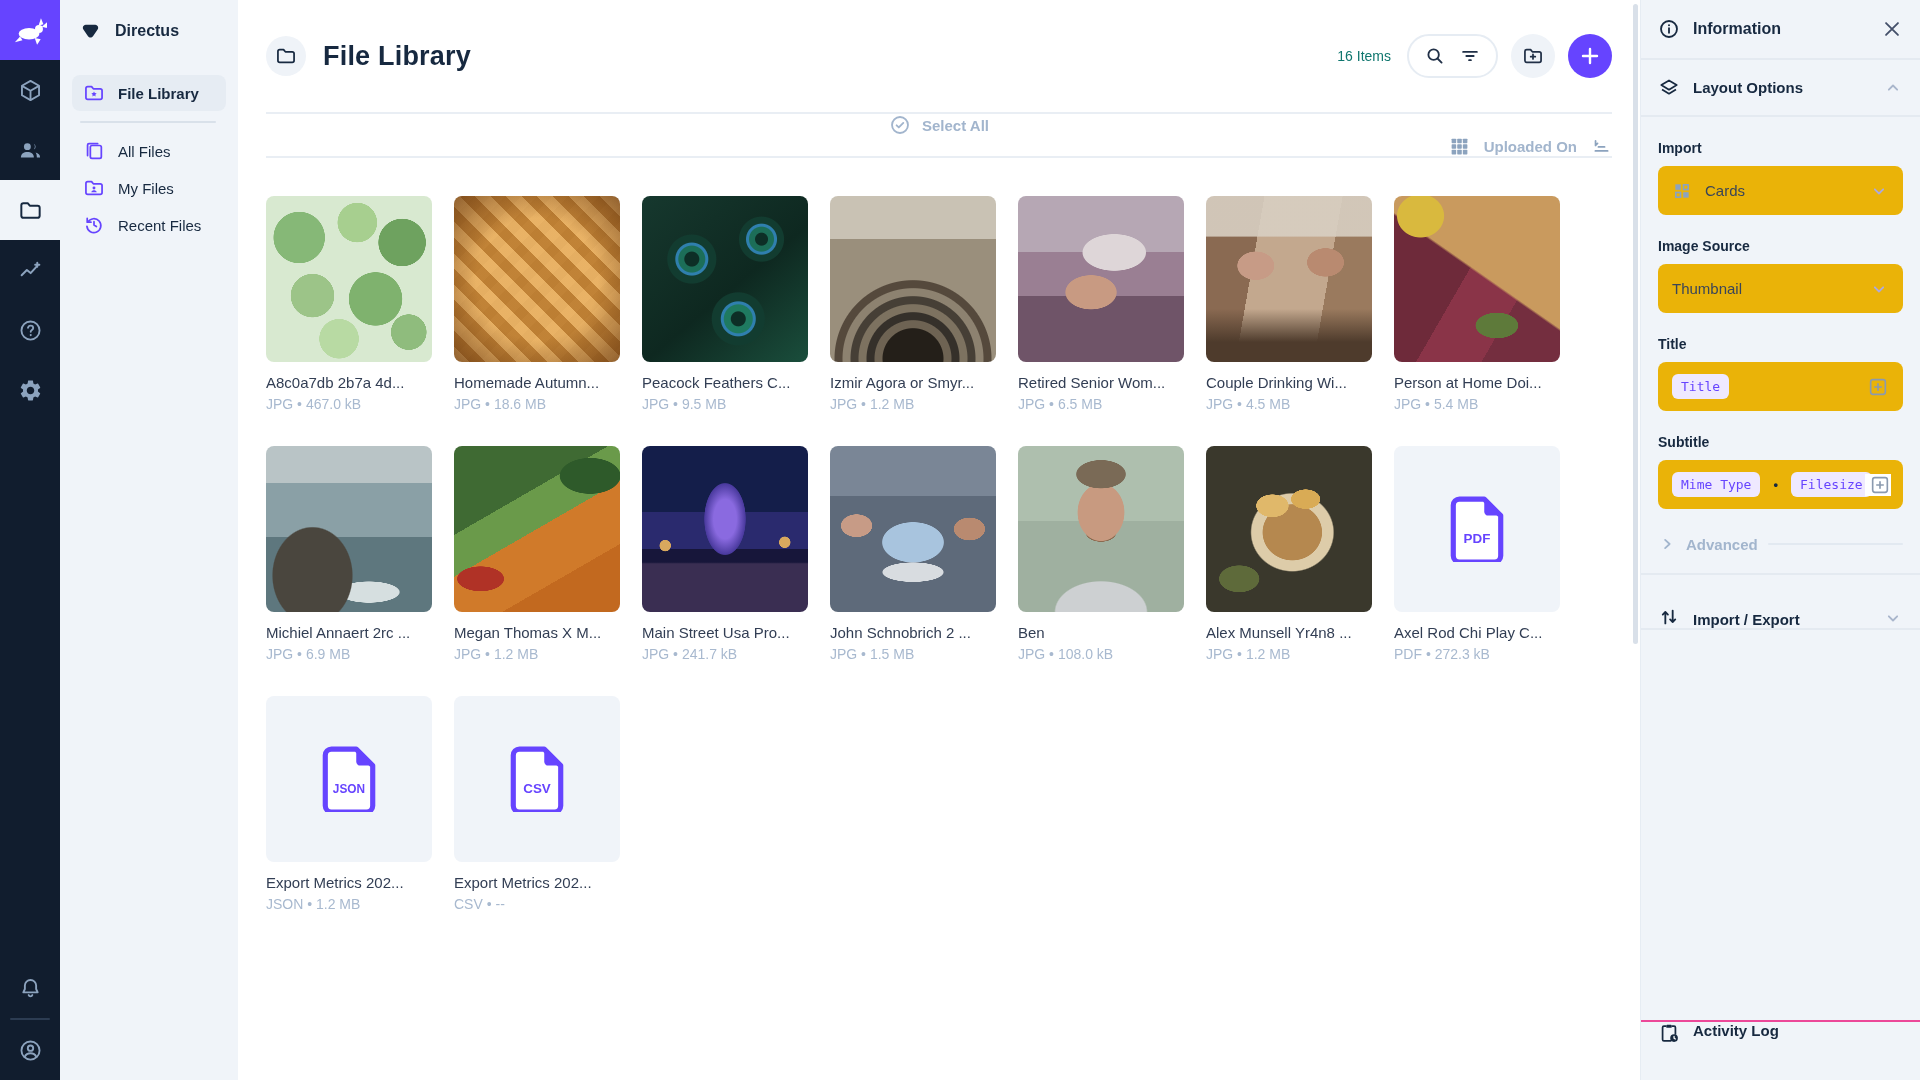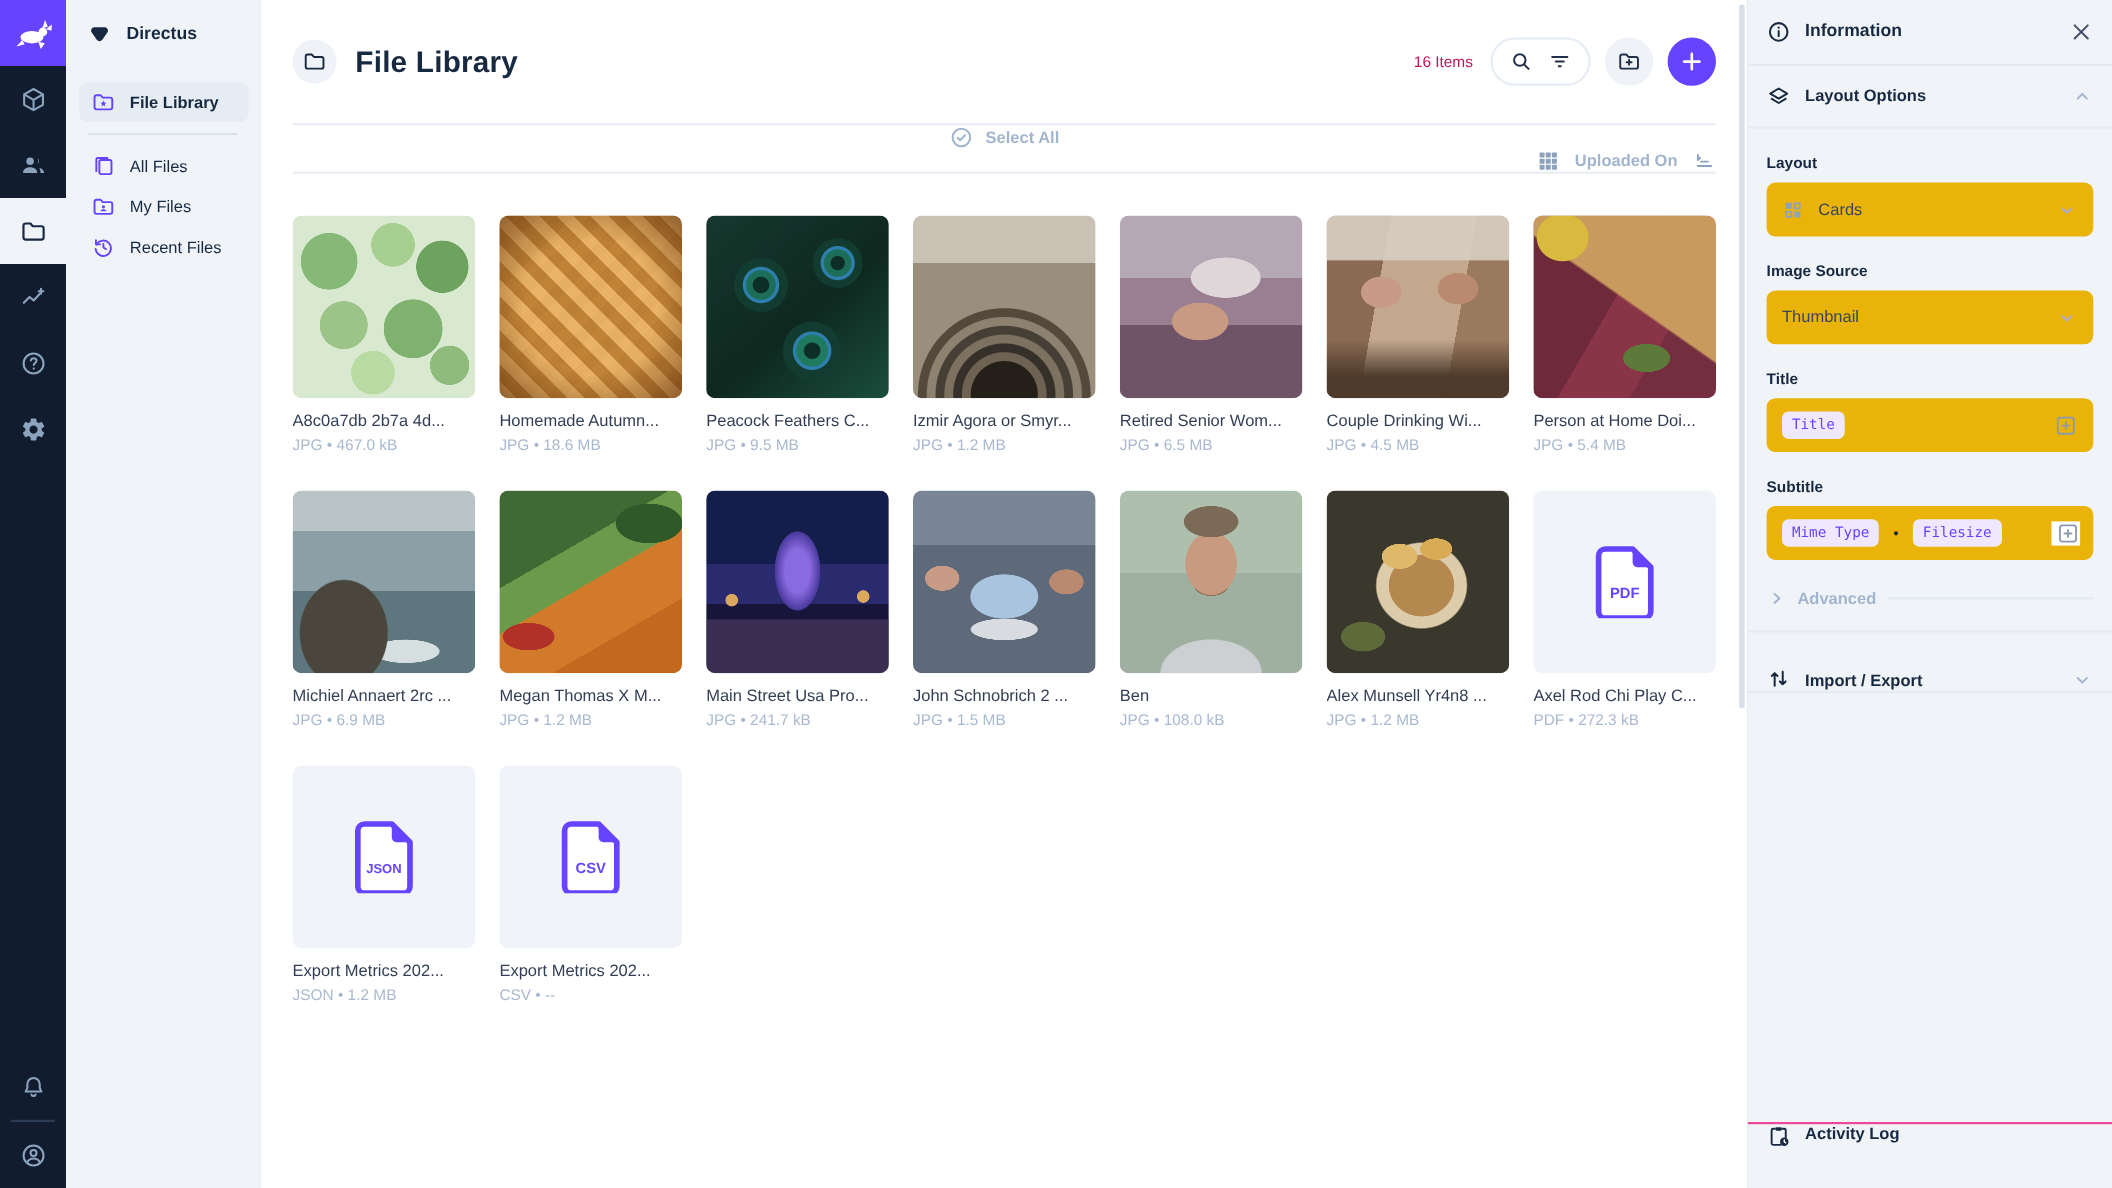--- a/index.html
+++ b/index.html
@@ -24,21 +24,21 @@
   .nav-item.active { background:#E6ECF3; font-weight:600; }
   .nav-item .ni-icon { color:#6644FF; }
   .nav-divider { height:2px; background:#D9E1EA; margin:10px 22px 10px 20px; border-radius:2px; }
 
   
   .main { flex:1; min-width:0; background:#fff; padding:0 28px; display:flex; flex-direction:column; position:relative; }
   .main-header { height:112px; display:flex; align-items:center; }
   .mh-folder-btn { width:40px; height:40px; border-radius:50%; background:#EFF3F8; display:grid; place-items:center; color:#172940; cursor:pointer; flex-shrink:0; }
   .mh-title { font-size:27px; font-weight:700; margin-left:17px; color:#172940; letter-spacing:.2px; }
   .mh-right { margin-left:auto; display:flex; align-items:center; gap:13px; }
-  .mh-count { font-size:14px; color:#be185d; margin-right:3px; }
+  .mh-count { font-size:14px; color:#0f766e; margin-right:3px; }
   .mh-pill { height:44px; border:2px solid #E6ECF3; border-radius:24px; display:flex; align-items:center; gap:13px; padding:0 15px; color:#213047; background:#fff; }
   .mh-circle { width:44px; height:44px; border-radius:50%; background:#EFF3F8; display:grid; place-items:center; color:#213047; cursor:pointer; }
   .mh-circle.accent { background:#6644FF; color:#fff; }
 
   .toolbar { height:46px; border-top:2px solid #E9EEF4; border-bottom:2px solid #E9EEF4; display:flex; align-items:center;flex-direction:column; }
   .tb-left { display:flex; align-items:center; gap:11px; color:#A2B5CD; font-size:15px; font-weight:600; cursor:pointer; }
   .tb-right { margin-left:auto; display:flex; align-items:center; gap:14px; color:#A2B5CD; }
   .tb-sort-label { font-size:15px; font-weight:600; color:#A2B5CD; cursor:pointer; }
 
   .grid { margin-top:38px; display:grid; grid-template-columns:repeat(7,166px); column-gap:22px; row-gap:34px; }
@@ -113,21 +113,21 @@
     radial-gradient(78px 52px at 50% 100%, #cdd0d2 58%, transparent 60%),
     linear-gradient(#aebfae 0 45%, #9fb0a0 45%); }
   .t12 { background:
     radial-gradient(20px 14px at 40% 36%, #e0b86a 80%, transparent 82%),
     radial-gradient(18px 12px at 60% 32%, #d9ab55 80%, transparent 82%),
     radial-gradient(70px 66px at 52% 52%, #b5884f 0 42%, #ddcca9 43% 58%, transparent 60%),
     radial-gradient(30px 20px at 20% 80%, #5e6a3a 66%, transparent 68%),
     #3a382c; }
 
   
-  .drawer { width:332px; background:#F0F4F9; border-left:1px solid #E6ECF3; display:flex; flex-direction:column; flex-shrink:0; }
+  .drawer { width:280px; background:#F0F4F9; border-left:1px solid #E6ECF3; display:flex; flex-direction:column; flex-shrink:0; }
   .dr-header { height:60px; display:flex; align-items:center; gap:13px; padding:0 17px; border-bottom:2px solid #E4EAF1; flex-shrink:0; }
   .dr-header-title { font-size:16px; font-weight:600; color:#172940; }
   .dr-close { margin-left:auto; color:#44506A; cursor:pointer; display:grid; place-items:center; }
   .dr-accordion { height:57px; display:flex; align-items:center; gap:13px; padding:0 17px; border-bottom:2px solid #E4EAF1; cursor:pointer; flex-shrink:0; }
   .dr-accordion-title { font-size:15px; font-weight:700; color:#172940; }
   .dr-chevron { margin-left:auto; color:#A9B6CC; }
   .dr-content { padding:0 17px; }
   .field-label { margin-top:23px; font-size:14px; font-weight:700; color:#172940; }
   .select { margin-top:10px; height:49px; background:#eab308; border-radius:8px; display:flex; align-items:center; gap:13px; padding:0 14px; font-size:15px; color:#3A4559; cursor:pointer; position:relative; overflow:hidden; }
   .select .sel-chevron { margin-left:auto; color:#ADA9DC; }
@@ -440,21 +440,21 @@
         <path d="M12 3.8l8.4 5L12 13.8l-8.4-5 8.4-5z"></path>
         <path d="M4.4 13.6L12 18.2l7.6-4.6"></path>
       </svg>
     <span class="dr-accordion-title">Layout Options</span>
     <svg class="dr-chevron" width="20" height="20" viewBox="0 0 24 24" fill="none" stroke="currentColor" stroke-width="2.2" stroke-linecap="round" stroke-linejoin="round">
         <path d="M7 14l5-5 5 5"></path>
       </svg>
   </div>
 
   <div class="dr-content">
-    <div class="field-label">Layout</div>
+    <div class="field-label">Import</div>
     <div class="select">
       <svg width="20" height="20" viewBox="0 0 24 24" fill="none" stroke="#8CA3BE" stroke-width="2">
           <rect x="4" y="4" width="6.6" height="6.6" fill="#8CA3BE" stroke="none"></rect>
           <rect x="13.8" y="4.6" width="5.6" height="5.6"></rect>
           <rect x="4.6" y="13.8" width="5.6" height="5.6"></rect>
           <rect x="13.4" y="13.4" width="6.6" height="6.6" fill="#8CA3BE" stroke="none"></rect>
         </svg>
       <span>Cards</span>
       <svg class="sel-chevron" width="20" height="20" viewBox="0 0 24 24" fill="none" stroke="currentColor" stroke-width="2.2" stroke-linecap="round" stroke-linejoin="round">
           <path d="M7 10l5 5 5-5"></path>

